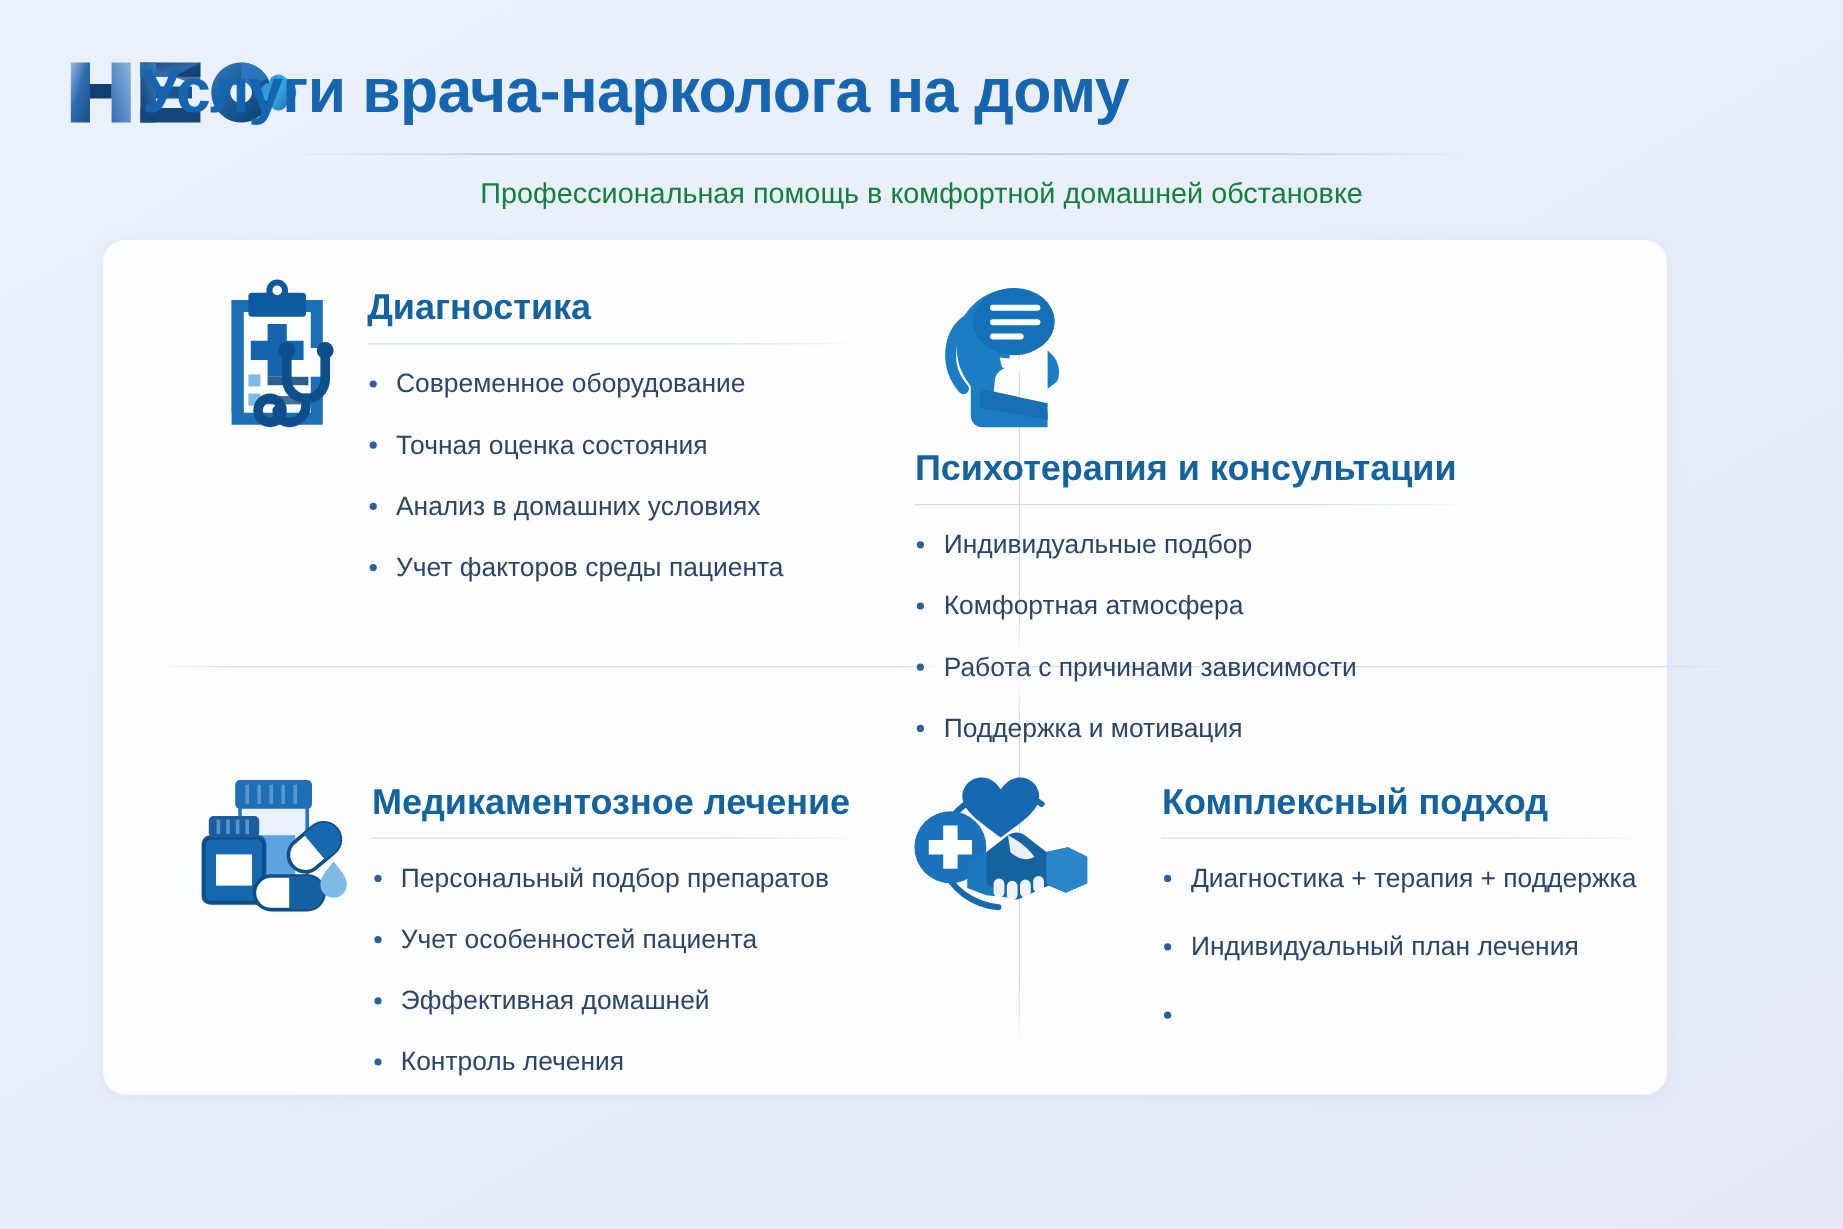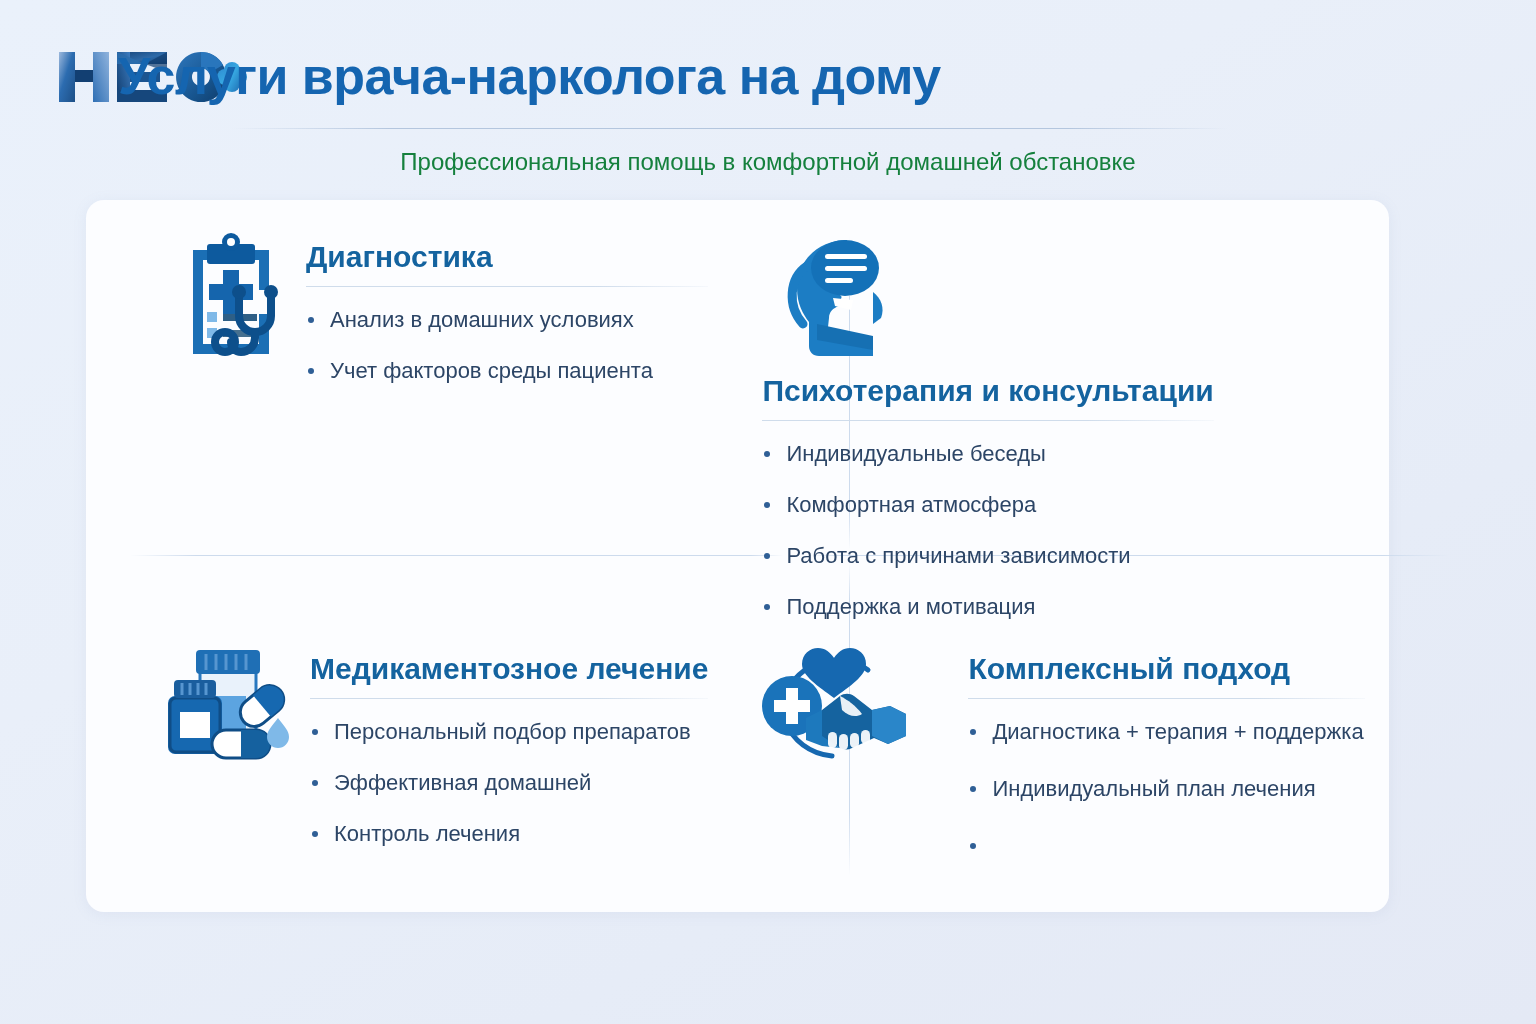--- a/index.html
+++ b/index.html
@@ -287,20 +287,22 @@
             <circle cx="68" cy="60" r="7" fill="#0d4f8b"></circle>
             <circle cx="100" cy="60" r="7" fill="#0d4f8b"></circle>
             <path d="M84 100 v6 a14 14 0 0 1 -14 14 a10 10 0 0 1 -10 -10" fill="none" stroke="#0d4f8b" stroke-width="8" stroke-linecap="round"></path>
             <circle cx="54" cy="110" r="10" fill="none" stroke="#0d4f8b" stroke-width="8"></circle>
           </svg>
         </div>
         <div class="quad-body">
           <div class="quad-title">Диагностика</div>
           <div class="quad-rule"></div>
           <ul class="bullets">
+            <li><span class="dot"></span><span>Современное оборудование</span></li>
+            <li><span class="dot"></span><span>Точная оценка состояния</span></li>
             <li><span class="dot"></span><span>Анализ в домашних условиях</span></li>
             <li><span class="dot"></span><span>Учет факторов среды пациента</span></li>
           </ul>
         </div>
       </div>
 
       <div class="quad q2">
         <div class="icon-wrap">
           <svg width="120" height="130" viewBox="0 0 120 130">
 
@@ -317,21 +319,21 @@
             <ellipse cx="68" cy="36" rx="34" ry="28" fill="#1471b8"></ellipse>
             <rect x="48" y="22" width="42" height="5" rx="2.5" fill="#ffffff"></rect>
             <rect x="48" y="34" width="42" height="5" rx="2.5" fill="#ffffff"></rect>
             <rect x="48" y="46" width="28" height="5" rx="2.5" fill="#ffffff"></rect>
           </svg>
         </div>
         <div class="quad-body">
           <div class="quad-title">Психотерапия и консультации</div>
           <div class="quad-rule"></div>
           <ul class="bullets">
-            <li><span class="dot"></span><span>Индивидуальные беседы</span></li>
+            <li><span class="dot"></span><span>Индивидуальные подбор</span></li>
             <li><span class="dot"></span><span>Комфортная атмосфера</span></li>
             <li><span class="dot"></span><span>Работа с причинами зависимости</span></li>
             <li><span class="dot"></span><span>Поддержка и мотивация</span></li>
           </ul>
         </div>
       </div>
 
       <div class="quad q3">
         <div class="icon-wrap wide">
           <svg width="140" height="120" viewBox="0 0 140 120">
@@ -368,20 +370,21 @@
             <path d="M85 86 h15 a14 14 0 0 1 14 14 v0 a14 14 0 0 1 -14 14 h-15 z" fill="#15619f"></path>
 
             <path d="M122 74 c7 9 11 13 11 19 a11 11 0 0 1 -22 0 c0 -6 4 -10 11 -19 z" fill="#7fb9e8"></path>
           </svg>
         </div>
         <div class="quad-body">
           <div class="quad-title">Медикаментозное лечение</div>
           <div class="quad-rule"></div>
           <ul class="bullets">
             <li><span class="dot"></span><span>Персональный подбор препаратов</span></li>
+            <li><span class="dot"></span><span>Учет особенностей пациента</span></li>
             <li><span class="dot"></span><span>Эффективная домашней</span></li>
             <li><span class="dot"></span><span>Контроль лечения</span></li>
           </ul>
         </div>
       </div>
 
       <div class="quad q4">
         <div class="icon-wrap wide">
           <svg width="160" height="120" viewBox="0 0 160 120">
 

